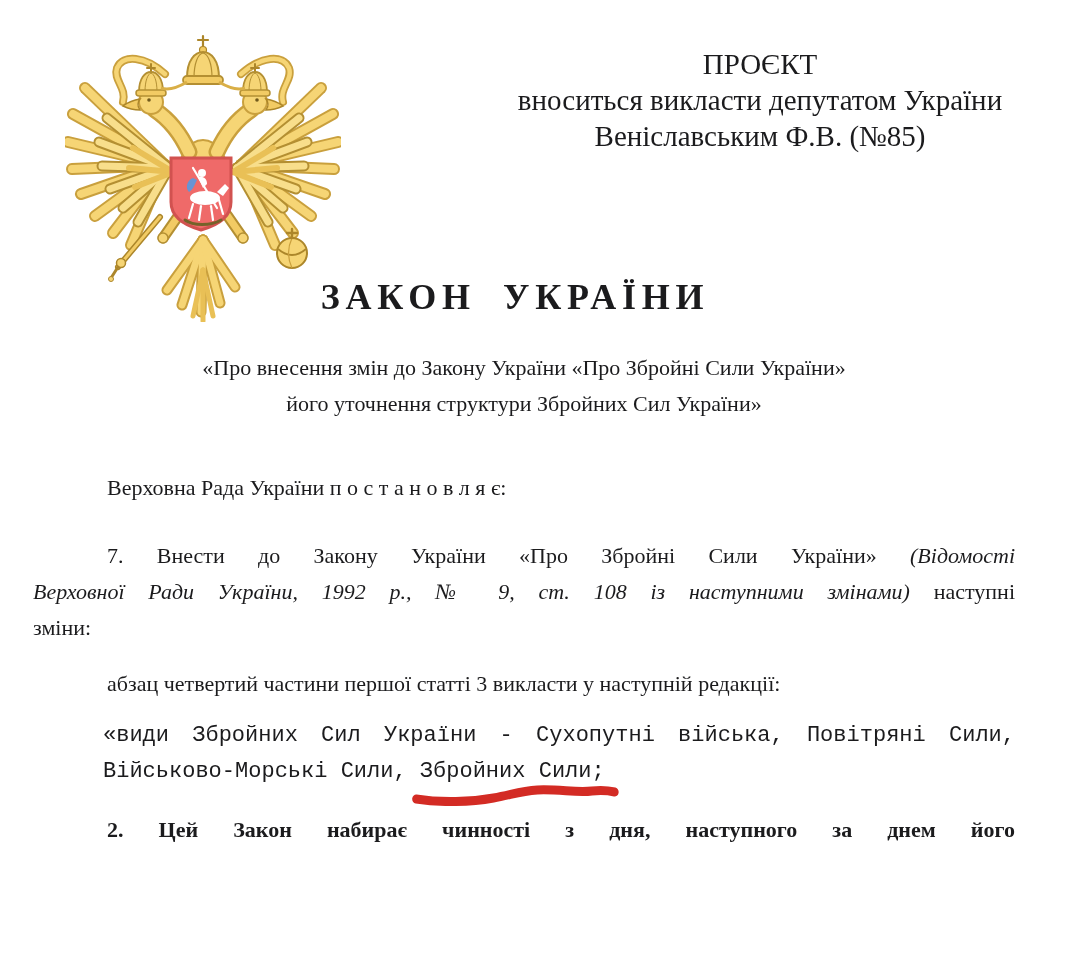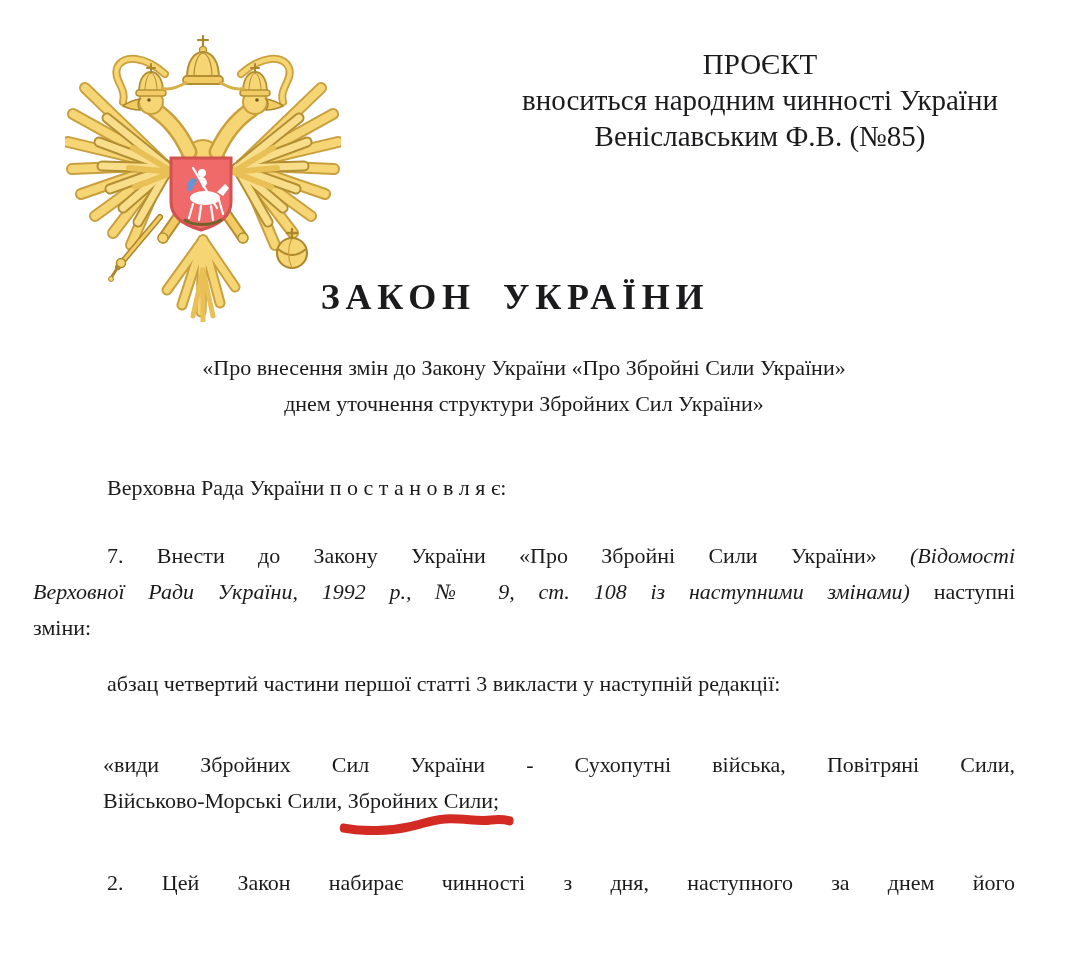--- a/index.html
+++ b/index.html
@@ -22,22 +22,22 @@
   }
   
   .content{margin:0 15px 0 33px;font-size:22px;}
   .line{line-height:36px;min-height:36px;}
   .jfull{text-align:justify;text-align-last:justify;}
   .indent{padding-left:74px;}
   .subtitle{margin-top:20px;text-align:center;}
   .resolution{margin-top:48px;}
   .p1{margin-top:32px;}
   .p2{margin-top:20px;}
-  .p3{margin-top:45px;padding-left:70px;}
-  .p4{margin-top:46px;}
+  .p3{margin-top:16px;padding-left:70px;font-family:Liberation Mono, monospace;}
+  .p4{margin-top:22px;font-weight:bold;}
   .it{font-style:italic;}
   
   .underline-red{position:relative;white-space:nowrap;}
   .underline-red svg{
     position:absolute;left:-10px;bottom:-22px;
     width:calc(100% + 26px);height:24px;pointer-events:none;
   }
 </style>
 </head>
 <body>
@@ -221,32 +221,32 @@
         </g>
         <path d="M120,190 C128,196 146,196 156,190" fill="none" stroke="#6e5a1e" stroke-width="3" stroke-linecap="round"></path>
 
         <circle cx="98" cy="208" r="5" fill="#f6d36e" stroke="#b08a28" stroke-width="1.5"></circle>
         <circle cx="178" cy="208" r="5" fill="#f6d36e" stroke="#b08a28" stroke-width="1.5"></circle>
       </g>
     </svg>
 
     <div class="header-text">
       <div class="line">ПРОЄКТ</div>
-      <div class="line">вноситься народним чинності України</div>
+      <div class="line">вноситься викласти депутатом України</div>
       <div class="line">Веніславським Ф.В. (№85)</div>
     </div>
 
     <div class="law-title">ЗАКОН УКРАЇНИ</div>
   </div>
 
   <div class="content">
 
     <div class="subtitle">
       <div class="line">«Про внесення змін до Закону України «Про Збройні Сили України»</div>
-      <div class="line">днем уточнення структури Збройних Сил України»</div>
+      <div class="line">його уточнення структури Збройних Сил України»</div>
     </div>
 
     <div class="resolution">
       <div class="line indent">Верховна Рада України п о с т а н о в л я є:</div>
     </div>
 
     <div class="p1">
       <div class="line indent jfull"><span>7. Внести до Закону України «Про Збройні Сили України» </span><span class="it">(Відомості</span></div>
       <div class="line jfull"><span class="it">Верховної Ради України, 1992 р., № 9, ст. 108 із наступними змінами)</span><span> наступні</span></div>
       <div class="line">зміни:</div>

